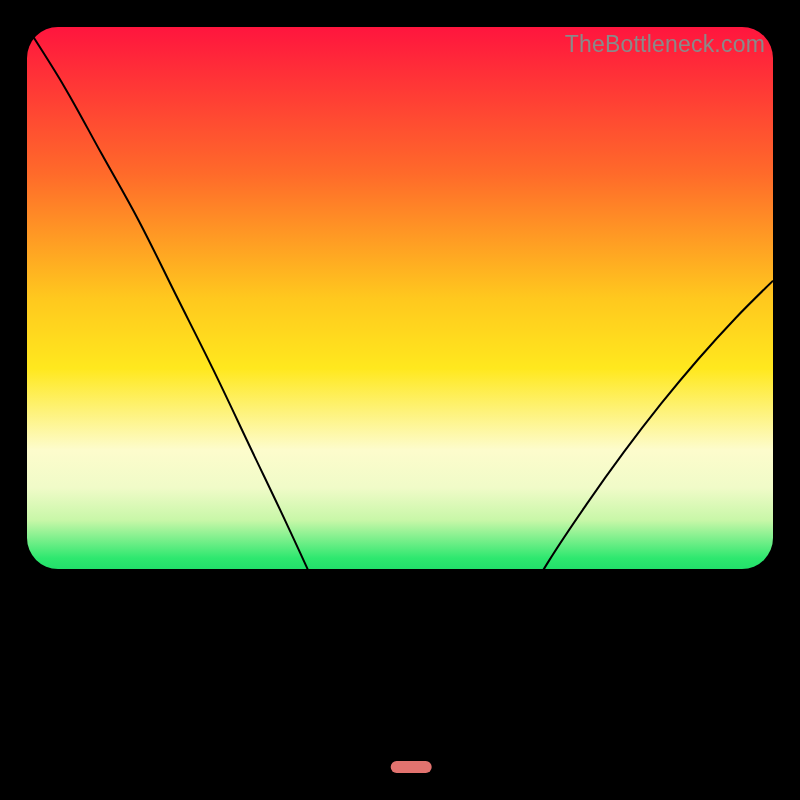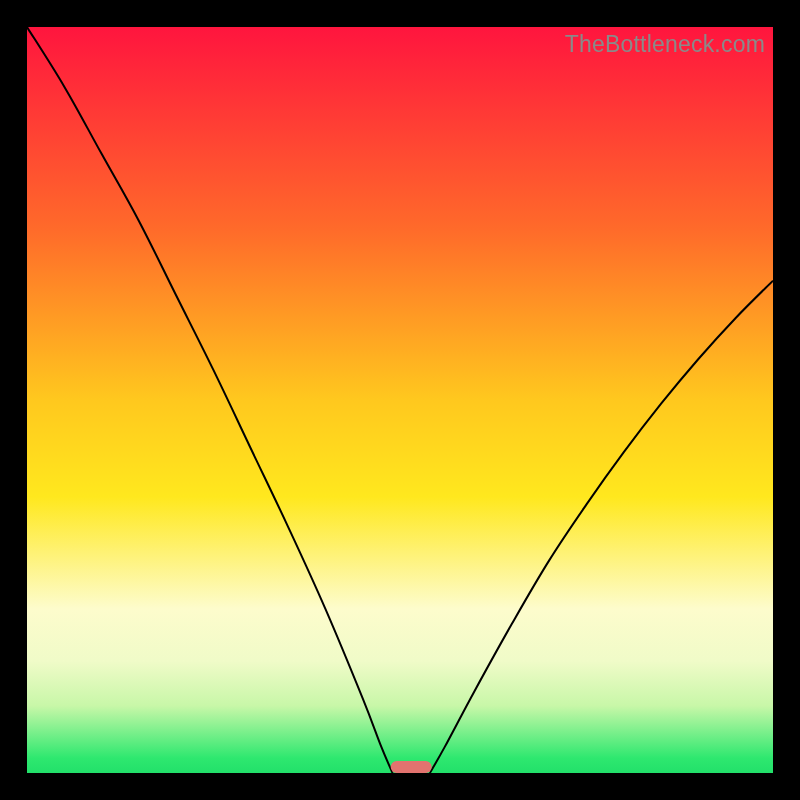--- a/index.html
+++ b/index.html
@@ -14,32 +14,33 @@
     position: relative;
     width: 800px;
     height: 800px;
     background: #000;
   }
   .plot-area {
     position: absolute;
     left: 27px;
     top: 27px;
     width: 746px;
-    height: 746px;
+    height: 542px;
     background: linear-gradient(to bottom,
       #ff153e 0%,
       #ff6a2a 27%,
       #ffc81e 50%,
       #ffe81e 63%,
       #fdfccc 78%,
       #f0fbc8 85%,
       #c8f7a8 91%,
       #2ee86f 98%,
       #22e06a 100%
     );
+    border-radius: 31px;
   }
   .watermark {
     position: absolute;
     top: 4px;
     right: 8px;
     font-family: Arial, Helvetica, sans-serif;
     font-size: 23px;
     font-weight: 500;
     color: #8a8a8a;
     letter-spacing: 0.2px;

